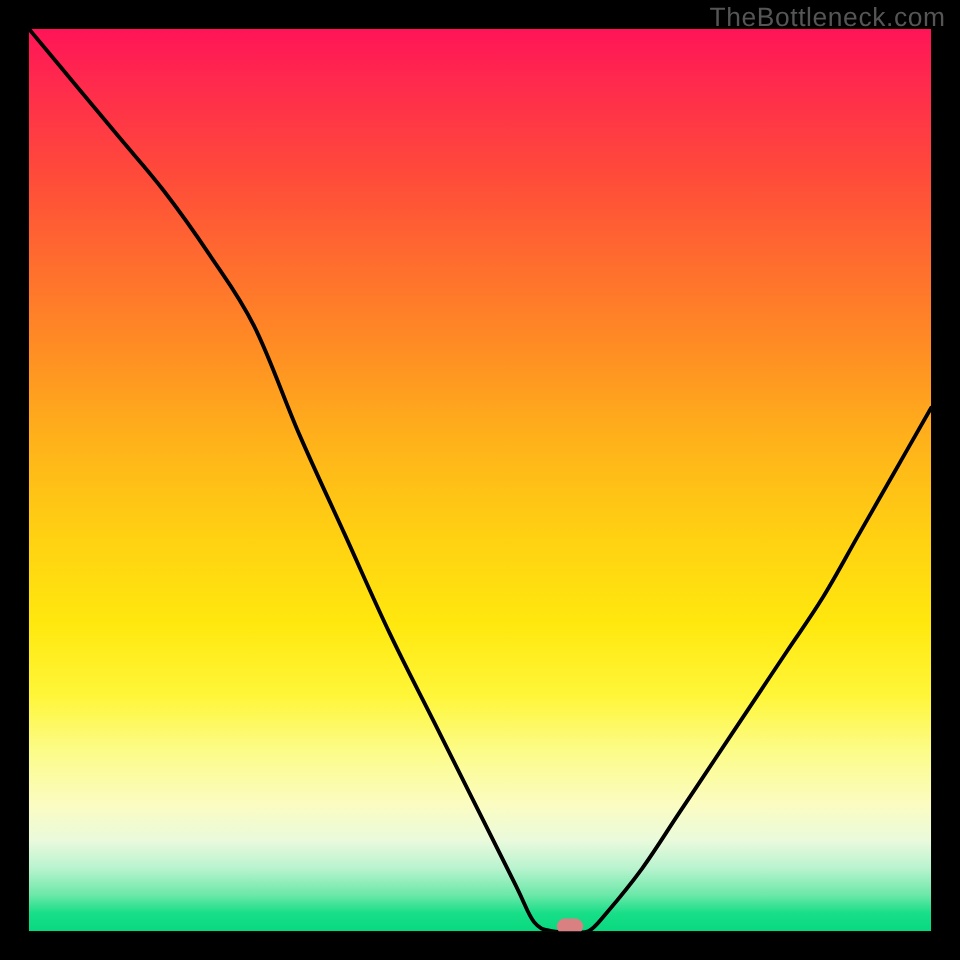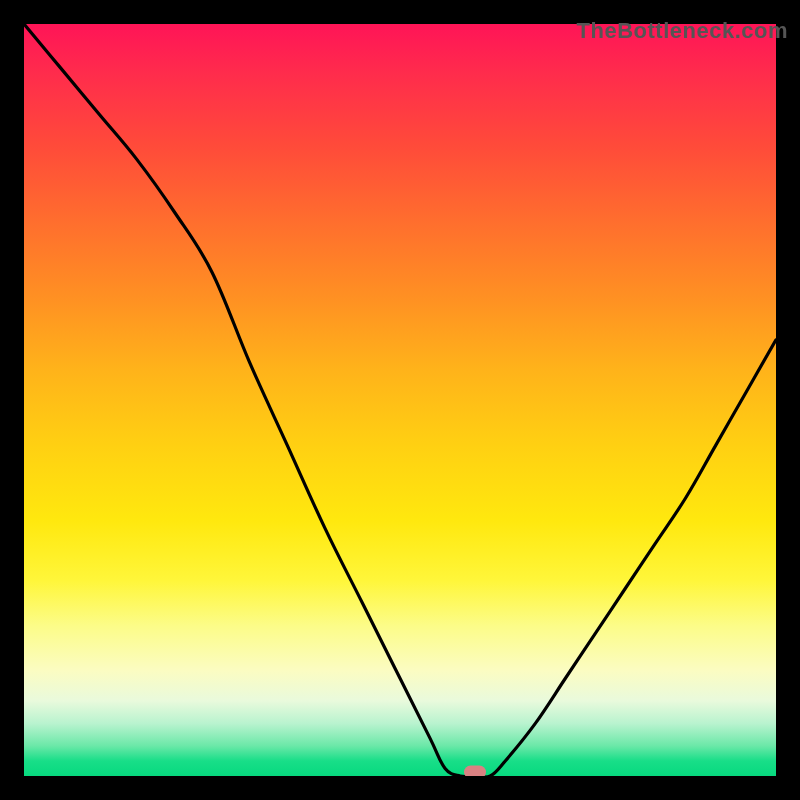--- a/index.html
+++ b/index.html
@@ -12,25 +12,25 @@
     font-family: Arial, Helvetica, sans-serif;
   }
   .frame {
     position: relative;
     width: 800px;
     height: 800px;
     background: #000;
   }
   .watermark {
     position: absolute;
-    top: 18px;
+    top: 2px;
     right: 12px;
     color: #555;
     font-size: 22px;
-    font-weight: 700;
+    font-weight: 400;
     letter-spacing: 0.5px;
     z-index: 30;
   }
   .plot-area {
     position: absolute;
     left: 24px;
     top: 24px;
     width: 752px;   
     height: 752px;  
     overflow: hidden;

